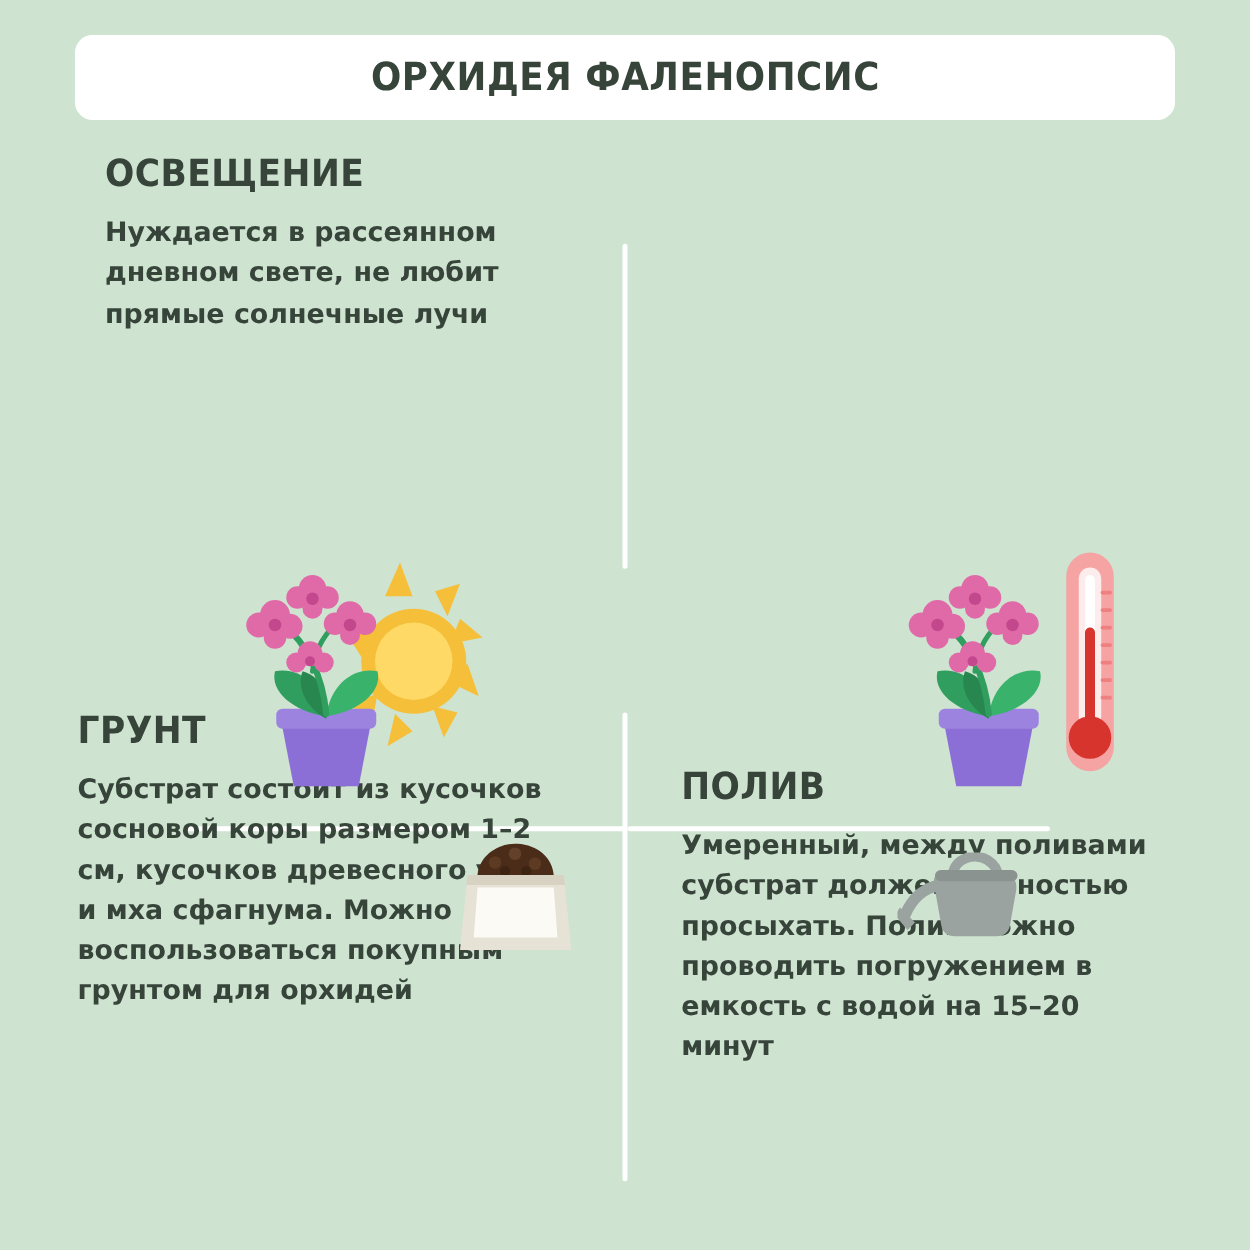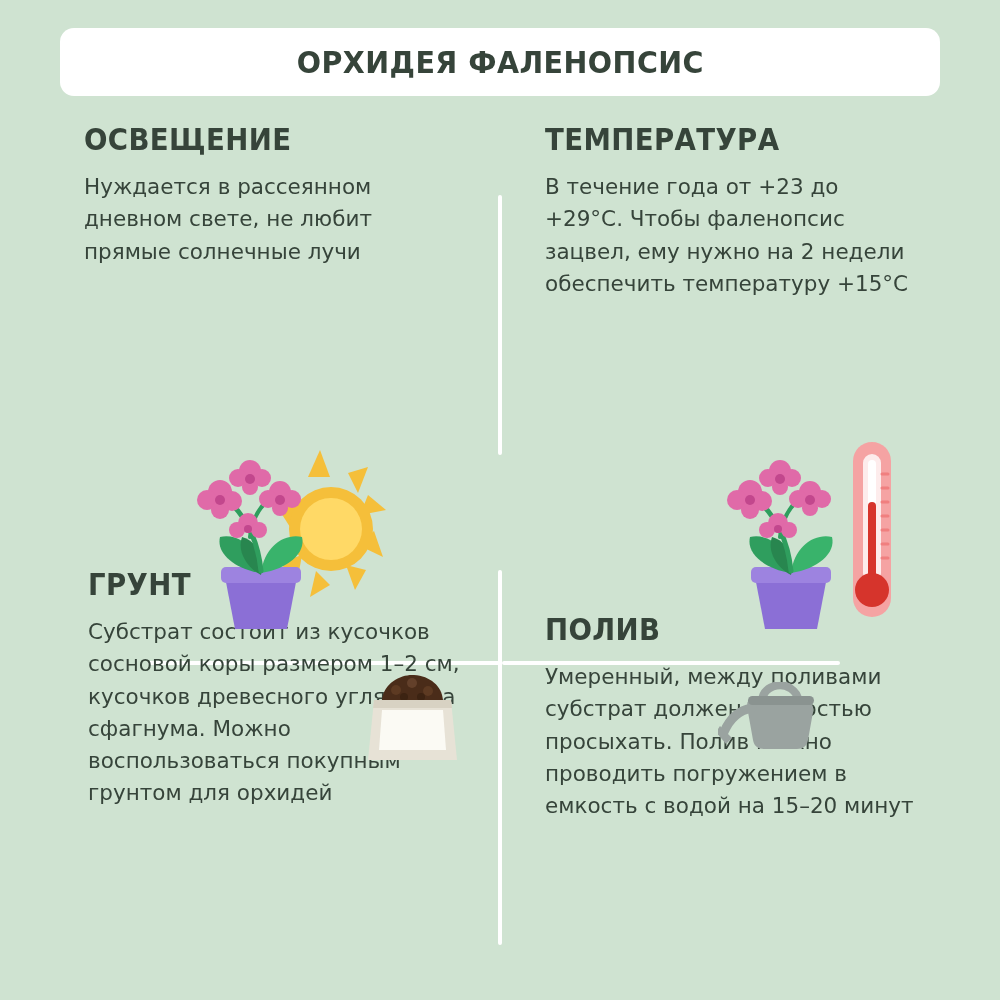--- a/index.html
+++ b/index.html
@@ -52,37 +52,37 @@
     top: 112px;
     width: 1000px;
     height: 888px;
   }
   .cell {
     position: absolute;
     box-sizing: border-box;
   }
   .cell-lighting  { left: 84px;  top: 10px;  width: 420px; height: 420px; }
   .cell-temp      { left: 545px; top: 10px;  width: 420px; height: 420px; }
-  .cell-soil      { left: 88px;  top: 455px; width: 430px; height: 430px; }
+  .cell-soil      { left: 62px;  top: 455px; width: 430px; height: 430px; }
   .cell-water     { left: 545px; top: 455px; width: 420px; height: 430px; margin-top: 45px; }
 
   .cell-title {
     font-family: "DejaVu Sans", "Liberation Sans", sans-serif;
     font-weight: bold;
     font-size: 30px;
     letter-spacing: 0.4px;
     color: #36443a;
     text-transform: uppercase;
     margin: 0 0 14px 0;
     transform: scaleX(0.92);
     transform-origin: left center;
   }
   .cell-body {
     font-family: "DejaVu Sans", "Liberation Sans", sans-serif;
-    font-weight: normal;
+    font-weight: bold;
     font-size: 21.5px;
     line-height: 1.50;
     color: #36443a;
     margin: 0;
     max-width: 375px;
   }
   .cell-soil .cell-body { max-width: 390px; }
   .cell-water .cell-body { max-width: 385px; }
 
   
@@ -116,24 +116,20 @@
   <div class="divider divider-h-left"></div>
   <div class="divider divider-h-right"></div>
 
   <div class="grid">
 
     <div class="cell cell-lighting">
       <h2 class="cell-title">ОСВЕЩЕНИЕ</h2>
       <p class="cell-body">Нуждается в рассеянном дневном свете, не любит прямые солнечные лучи</p>
     </div>
 
-    <div class="cell cell-temp">
-      <h2 class="cell-title">ТЕМПЕРАТУРА</h2>
-      <p class="cell-body">В течение года от +23 до +29°C. Чтобы фаленопсис зацвел, ему нужно на 2 недели обеспечить температуру +15°C</p>
-    </div>
 
     <div class="cell cell-soil">
       <h2 class="cell-title">ГРУНТ</h2>
       <p class="cell-body">Субстрат состоит из кусочков сосновой коры размером 1–2 см, кусочков древесного угля и мха сфагнума. Можно воспользоваться покупным грунтом для орхидей</p>
     </div>
 
     <div class="cell cell-water">
       <h2 class="cell-title">ПОЛИВ</h2>
       <p class="cell-body">Умеренный, между поливами субстрат должен полностью просыхать. Полив можно проводить погружением в емкость с водой на 15–20 минут</p>
     </div>

